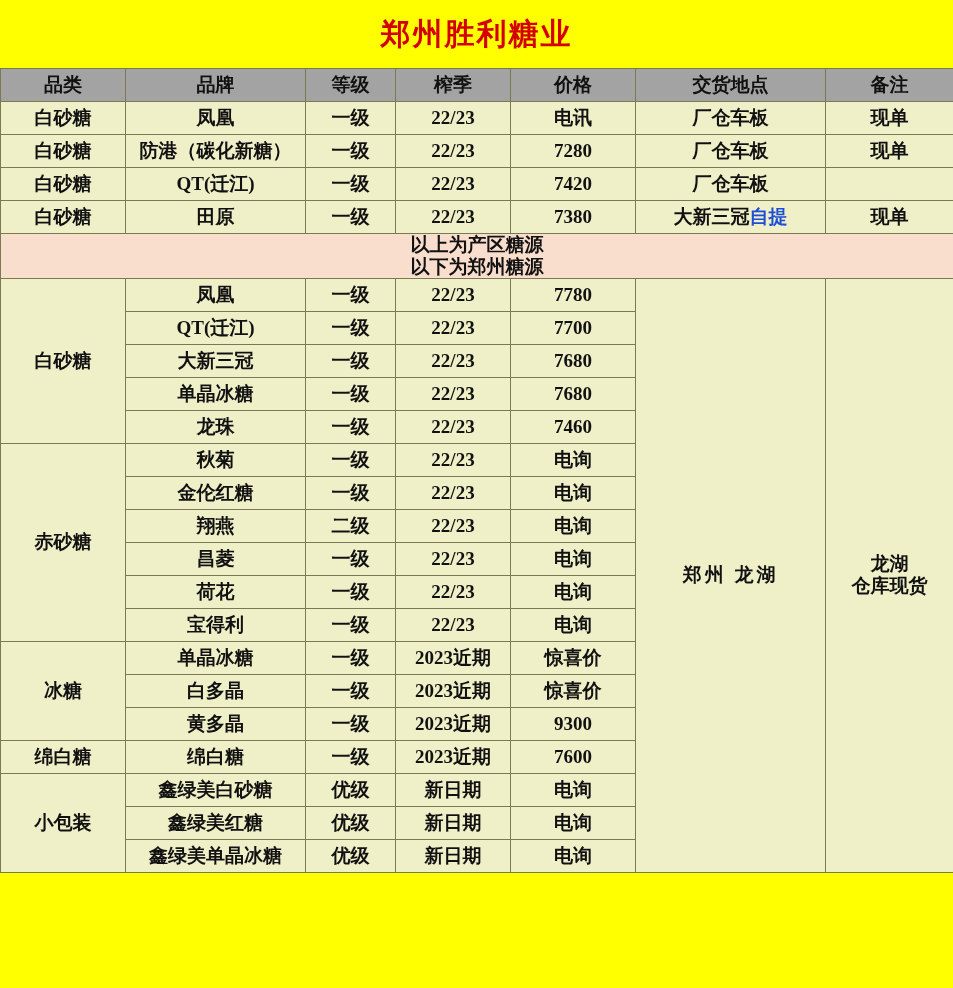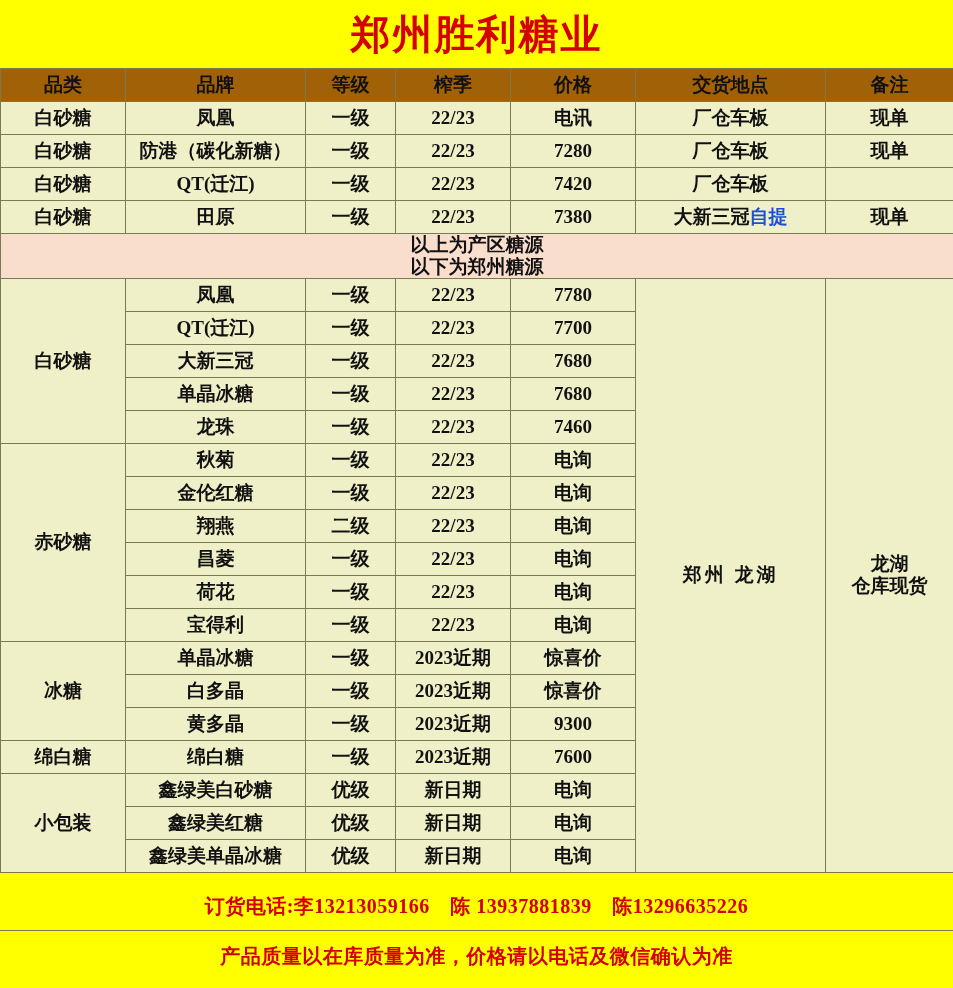--- a/index.html
+++ b/index.html
@@ -26,21 +26,21 @@
     height: 68px;
     display: flex;
     align-items: center;
     justify-content: center;
     background: #ffff00;
     gap: 18px;
     padding: 0 10px;
     box-sizing: border-box;
   }
   .company-title {
-    font-size: 40px;
+    font-size: 30px;
     font-weight: bold;
     color: #d40000;
     letter-spacing: 2px;
     font-family: "Liberation Serif", "DejaVu Serif", serif;
   }
   .header-sub {
     font-size: 21px;
     font-weight: bold;
     color: #d40000;
     white-space: nowrap;
@@ -59,21 +59,21 @@
     font-size: 19px;
     font-weight: bold;
     color: #111111;
     padding: 0;
     height: 32px;
     line-height: 1.15;
     overflow: hidden;
     white-space: nowrap;
   }
   thead th {
-    background: #a16207;
+    background: #a3a3a3;
     height: 38px;
     font-size: 21px;
     color: #000;
     font-family: Liberation Serif, serif;
   }
   .top-block td {
     background: #efefc8;
     height: 33px;
   }
   .price-red { color: #d40000; margin-left: 12px; }
@@ -322,19 +322,14 @@
       </tr>
       <tr>
         <td>鑫绿美单晶冰糖</td>
         <td>优级</td>
         <td>新日期</td>
         <td>电询</td>
       </tr>
     </tbody>
   </table>
 
-  <div class="footer">
-    <div class="footer-line1">订货电话:李13213059166　陈 13937881839　陈13296635226</div>
-    <div class="footer-sep"></div>
-    <div class="footer-line2">产品质量以在库质量为准，价格请以电话及微信确认为准</div>
-  </div>
 
 </div>
 
 </body></html>

